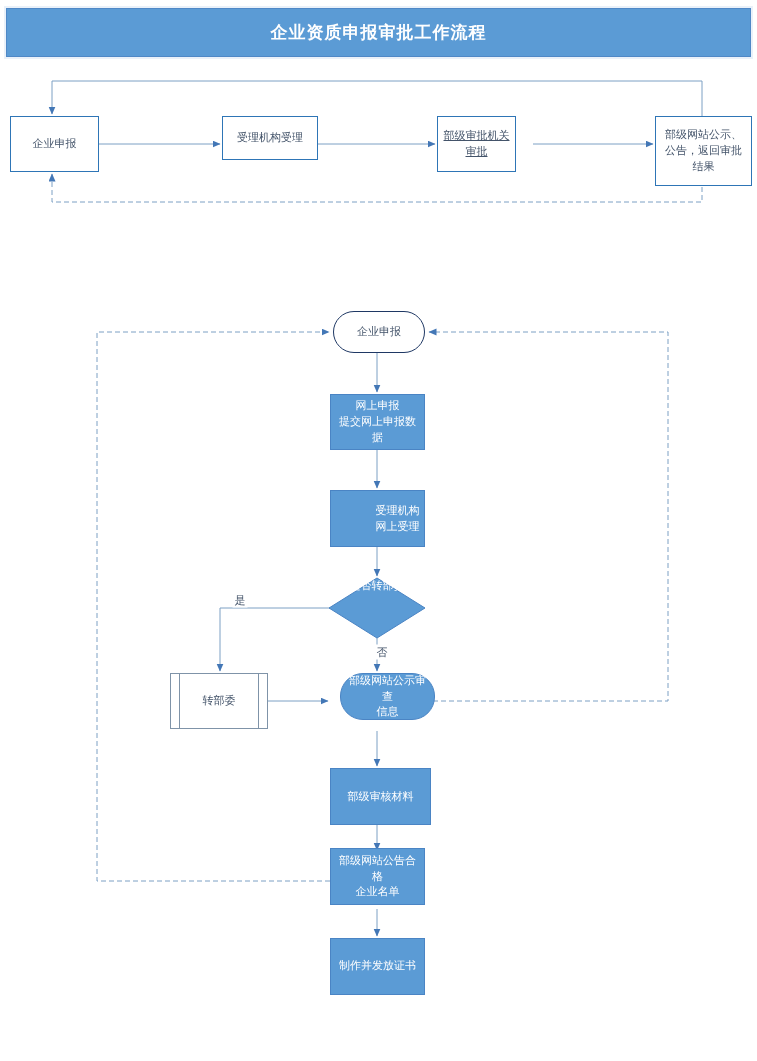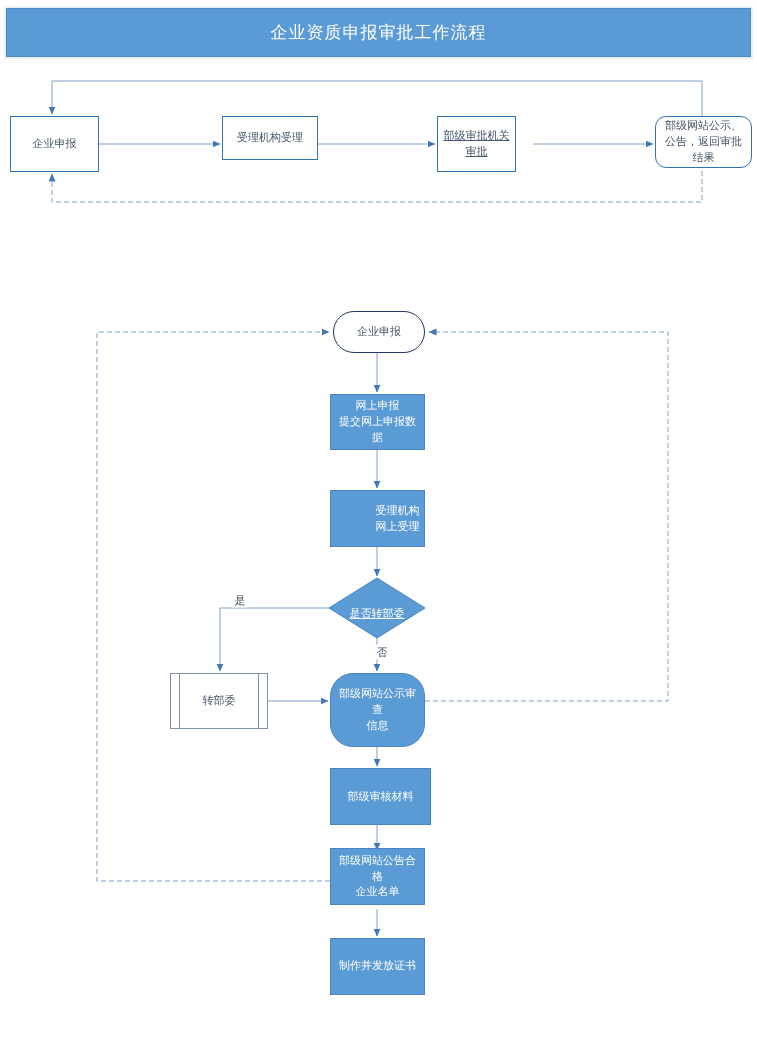--- a/index.html
+++ b/index.html
@@ -4,21 +4,21 @@
 <style>
   html,body{margin:0;padding:0;background:#ffffff;}
   .canvas{
     position:relative;width:757px;height:1061px;background:#ffffff;overflow:hidden;
     font-family:"Liberation Sans","DejaVu Sans",sans-serif;
   }
   .hdr{
     position:absolute;left:6px;top:8px;width:743px;height:47px;
     background:#5b9bd5;border:1px solid #4f88c6;box-shadow:0 0 0 2px #eaf1f9;
     display:flex;align-items:center;justify-content:center;
-    color:#ffffff;font-size:17px;font-weight:normal;letter-spacing:1px;
+    color:#ffffff;font-size:17px;font-weight:bold;letter-spacing:1px;
   }
   svg.wires{position:absolute;left:0;top:0;z-index:1;}
   .node{
     position:absolute;z-index:2;display:flex;align-items:center;justify-content:center;
     text-align:center;font-size:11px;line-height:1.45;white-space:pre-line;
     box-sizing:border-box;padding:2px 4px;
   }
   .white-box{background:#ffffff;border:1px solid #2e75b6;color:#44546a;}
   .blue-box{background:#5b9bd5;border:1px solid #4a84c4;color:#ffffff;}
   .stadium{background:#ffffff;border:1.5px solid #1f3864;border-radius:21px;color:#44546a;}
@@ -63,42 +63,42 @@
 
     <path d="M425,701 L668,701 L668,332 L429,332" fill="none" stroke="#7ca0c4" stroke-width="1" stroke-dasharray="5,3" marker-end="url(#arr)"></path>
     <path d="M330,881 L97,881 L97,332 L329,332" fill="none" stroke="#7ca0c4" stroke-width="1" stroke-dasharray="5,3" marker-end="url(#arr)"></path>
 
     <polygon points="377,578 425,608 377,638 329,608" fill="#5b9bd5" stroke="#4a84c4" stroke-width="1"></polygon>
   </svg>
 
   <div class="node white-box" style="left:10px;top:116px;width:89px;height:56px;">企业申报</div>
   <div class="node white-box" style="left:222px;top:116px;width:96px;height:44px;">受理机构受理</div>
   <div class="node white-box" style="left:437px;top:116px;width:79px;height:56px;text-decoration:underline;">部级审批机关审批</div>
-  <div class="node white-box" style="left:655px;top:116px;width:97px;height:52px;border-radius:11px;">部级网站公示、公告，返回审批结果</div>
+  <div class="node white-box" style="left:655px;top:116px;width:97px;height:70px;">部级网站公示、公告，返回审批结果</div>
 
   <div class="node stadium" style="left:333px;top:311px;width:92px;height:42px;">企业申报</div>
 
   <div class="node blue-box" style="left:330px;top:394px;width:95px;height:56px;">网上申报
 提交网上申报数据</div>
 
   <div class="node blue-box" style="left:330px;top:490px;width:95px;height:57px;padding-left:44px;">受理机构
 网上受理</div>
 
-  <div class="node diamond-label" style="left:329px;top:584px;width:96px;height:60px;text-decoration:underline;">是否转部委</div>
+  <div class="node diamond-label" style="left:329px;top:556px;width:96px;height:60px;">是否转部委</div>
 
   <div class="branch-label" style="left:240px;top:600px;">是</div>
   <div class="branch-label" style="left:382px;top:652px;">否</div>
 
   <div class="node side-box" style="left:170px;top:673px;width:98px;height:56px;">
     <span class="bar l"></span>
     <span>转部委</span>
     <span class="bar r"></span>
   </div>
 
-  <div class="node blue-box" style="left:330px;top:673px;width:95px;height:74px;border-radius:23px;">部级网站公示审查
+  <div class="node blue-box" style="left:340px;top:673px;width:95px;height:47px;border-radius:23px;">部级网站公示审查
 信息</div>
 
   <div class="node blue-box" style="left:330px;top:768px;width:101px;height:57px;">部级审核材料</div>
 
   <div class="node blue-box" style="left:330px;top:848px;width:95px;height:57px;">部级网站公告合格
 企业名单</div>
 
   <div class="node blue-box" style="left:330px;top:938px;width:95px;height:57px;font-family:Liberation Mono, monospace;">制作并发放证书</div>
 
 </div>

